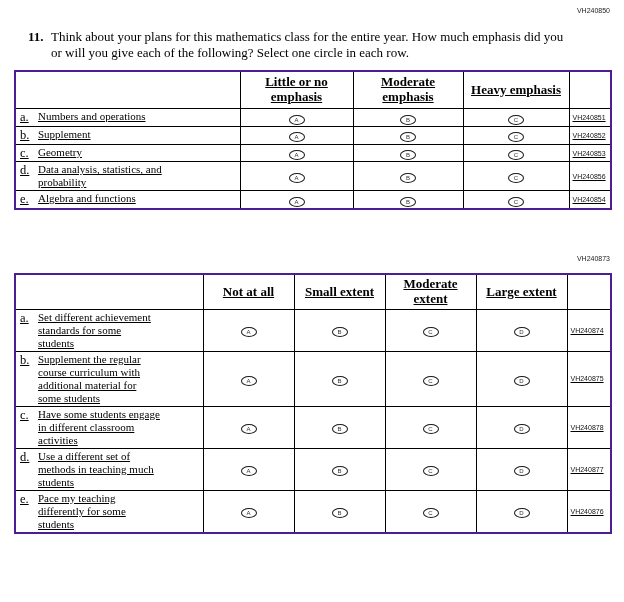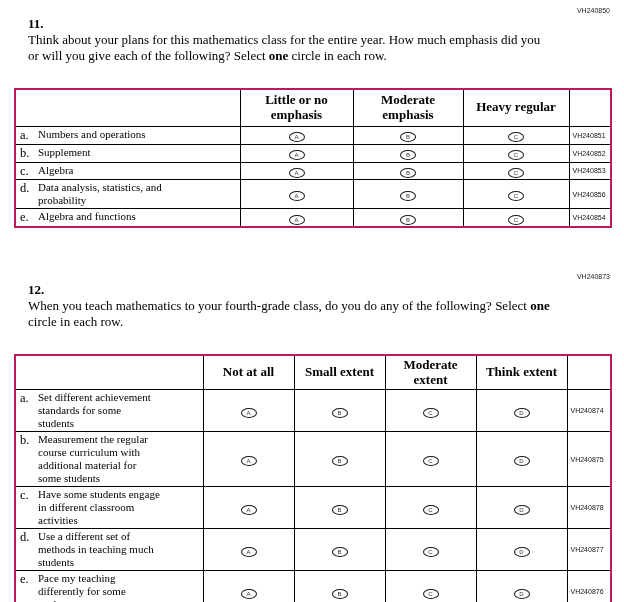--- a/index.html
+++ b/index.html
@@ -9,29 +9,30 @@
     font-family: "Liberation Serif", serif;
     color: #000; font-size: 13px;
   }
   .page { padding: 6px 14px 0 14px; }
 
   .q-code-top {
     text-align: right;
     font-family: "Liberation Sans", sans-serif;
     font-size: 7px; color: #222; height: 10px; line-height: 10px;
   }
-  .q-header { display: flex; padding-left: 14px; margin-top: 0px; flex-direction: column; }
+  .q-header { display: flex; padding-left: 14px; margin-top: 13px; }
   .q-num { font-weight: bold; width: 23px; flex-shrink: 0; line-height: 1.22; }
   .q-text { max-width: 524px; line-height: 1.22; }
-  .q-text b { font-weight: bold; }
+  .q-text b { font-weight: normal; }
 
   table.grid {
     border-collapse: collapse; table-layout: fixed;
-    width: 596px; margin-top: 24px;
-    border: 2px solid #be185d;
+    width: 596px; margin-top: 9px;
+    border: 2px solid #4c1d95;
+    text-decoration: underline;
   }
   .grid th, .grid td { border: 1px solid #000; }
   .grid th {
     font-weight: bold; text-align: center; vertical-align: middle;
     white-space: pre-line; line-height: 1.15; padding: 2px; font-size: 13px;
   }
   tr.hdr-38 { height: 38px; }
   tr.hdr-35 { height: 35px; }
 
   td.label-cell { vertical-align: top; padding: 1px 4px; }
@@ -80,21 +81,21 @@
           <col style="width:106px">
           <col style="width:42px">
       </colgroup>
       <thead>
         <tr class="hdr-38">
           <th></th>
           <th>Little or no
 emphasis</th>
           <th>Moderate
 emphasis</th>
-          <th>Heavy regular</th>
+          <th>Heavy emphasis</th>
           <th></th>
         </tr>
       </thead>
       <tbody>
         <tr>
           <td class="label-cell">
               <div class="label-inner">
                 <span class="row-letter">a.</span>
                 <span class="row-text">Numbers and operations</span>
               </div>
@@ -125,21 +126,21 @@
               </span></td>
           <td class="bubble-cell"><span class="bubble">
                 <i class="bubble-letter">C</i>
               </span></td>
           <td class="code-cell">VH240852</td>
         </tr>
         <tr>
           <td class="label-cell">
               <div class="label-inner">
                 <span class="row-letter">c.</span>
-                <span class="row-text">Algebra</span>
+                <span class="row-text">Geometry</span>
               </div>
             </td>
           <td class="bubble-cell"><span class="bubble">
                 <i class="bubble-letter">A</i>
               </span></td>
           <td class="bubble-cell"><span class="bubble">
                 <i class="bubble-letter">B</i>
               </span></td>
           <td class="bubble-cell"><span class="bubble">
                 <i class="bubble-letter">C</i>
@@ -182,42 +183,38 @@
                 <i class="bubble-letter">C</i>
               </span></td>
           <td class="code-cell">VH240854</td>
         </tr>
       </tbody>
     </table>
   </div>
 
   <div class="q-block q-block-12">
     <div class="q-code-top">VH240873</div>
-    <div class="q-header">
-      <span class="q-num">12.</span>
-      <p class="q-text"><span>When you teach mathematics to your fourth-grade class, do you do any of the following? Select </span><b>one</b><span> circle in each row.</span></p>
-    </div>
 
     <table class="grid">
       <colgroup>
         <col style="width:188px">
           <col style="width:91px">
           <col style="width:91px">
           <col style="width:91px">
           <col style="width:91px">
           <col style="width:44px">
       </colgroup>
       <thead>
         <tr class="hdr-35">
           <th></th>
           <th>Not at all</th>
           <th>Small extent</th>
           <th>Moderate
 extent</th>
-          <th>Think extent</th>
+          <th>Large extent</th>
           <th></th>
         </tr>
       </thead>
       <tbody>
         <tr>
           <td class="label-cell">
               <div class="label-inner">
                 <span class="row-letter">a.</span>
                 <span class="row-text">Set different achievement
 standards for some
@@ -235,21 +232,21 @@
               </span></td>
           <td class="bubble-cell"><span class="bubble">
                 <i class="bubble-letter">D</i>
               </span></td>
           <td class="code-cell">VH240874</td>
         </tr>
         <tr>
           <td class="label-cell">
               <div class="label-inner">
                 <span class="row-letter">b.</span>
-                <span class="row-text">Measurement the regular
+                <span class="row-text">Supplement the regular
 course curriculum with
 additional material for
 some students</span>
               </div>
             </td>
           <td class="bubble-cell"><span class="bubble">
                 <i class="bubble-letter">A</i>
               </span></td>
           <td class="bubble-cell"><span class="bubble">
                 <i class="bubble-letter">B</i>

